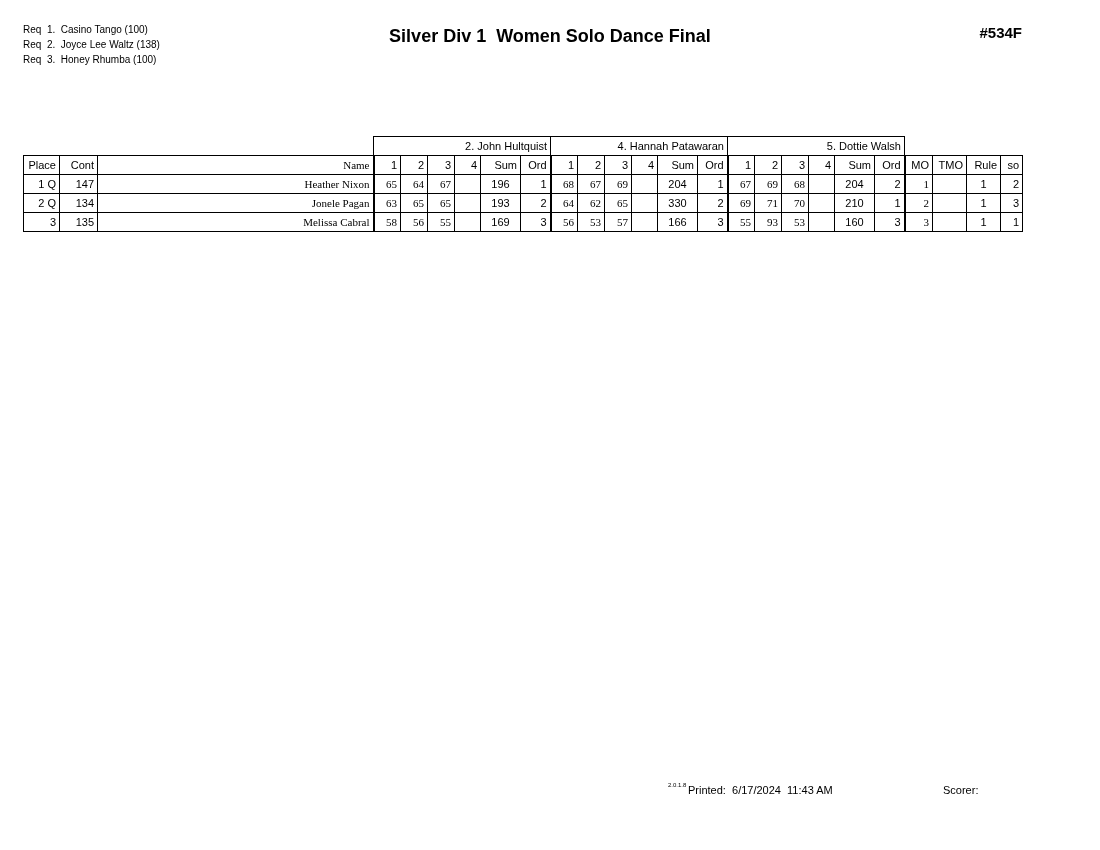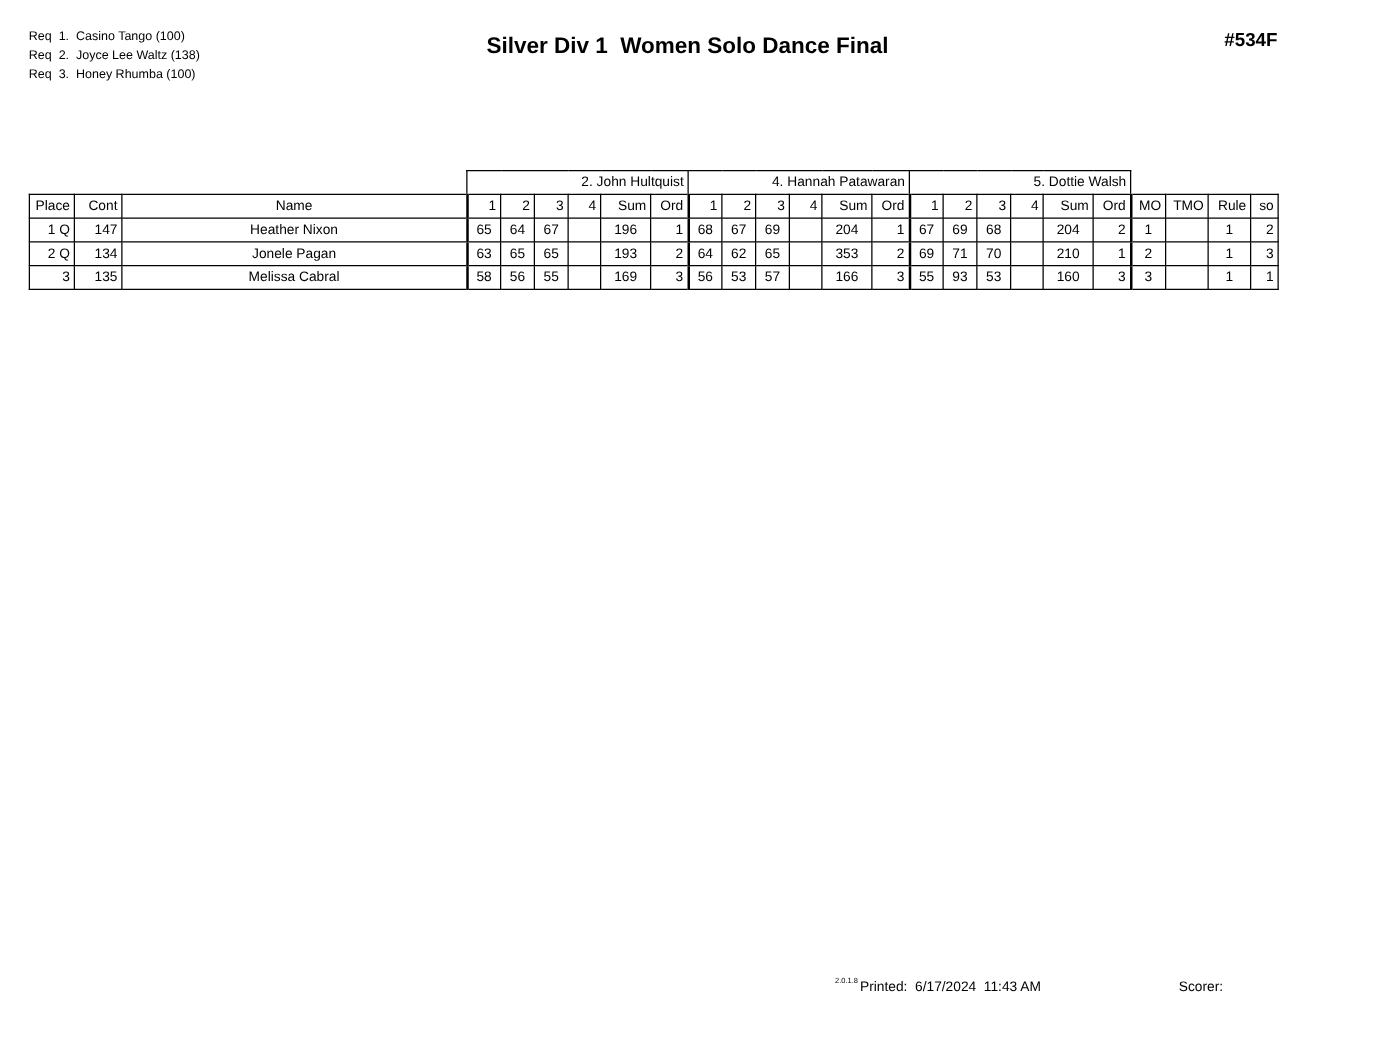--- a/index.html
+++ b/index.html
@@ -19,21 +19,21 @@
   
   table.results{
     position:absolute;left:23px;top:136px;border-collapse:collapse;table-layout:fixed;
   }
   table.results td,table.results th{
     border:1px solid #000;font-size:11px;font-weight:normal;padding:1px 3px;height:16px;
     overflow:hidden;white-space:nowrap;vertical-align:middle;
   }
   .nb{border:none !important;}
   .c{text-align:right;}
-  .l{text-align:center;}
+  .l{text-align:right;font-family:Liberation Serif, serif;}
   .r{text-align:center;}
   .b{font-weight:bold;}
   .nend{border-right:2px solid #000 !important;}
   .jend{border-right:2px solid #000 !important;}
   th.judge{text-align:right;white-space:pre;}
   
   .footer{position:absolute;left:0;top:782px;width:1100px;height:16px;font-size:11px;margin-left:40px;}
   .print-mark{position:absolute;left:628px;top:0;font-size:6px;}
   .printed{position:absolute;left:648px;top:2px;}
   .scorer{position:absolute;left:903px;top:2px;}
@@ -152,21 +152,21 @@
           <td class="l">63</td>
           <td class="l">65</td>
           <td class="l">65</td>
           <td class="l"></td>
           <td class="r">193</td>
           <td class="b c jend">2</td>
           <td class="l">64</td>
           <td class="l">62</td>
           <td class="l">65</td>
           <td class="l"></td>
-          <td class="r">353</td>
+          <td class="r">330</td>
           <td class="b c jend">2</td>
           <td class="l">69</td>
           <td class="l">71</td>
           <td class="l">70</td>
           <td class="l"></td>
           <td class="r">210</td>
           <td class="b c jend">1</td>
           <td class="l">2</td>
           <td class="c"></td>
           <td class="r">1</td>

